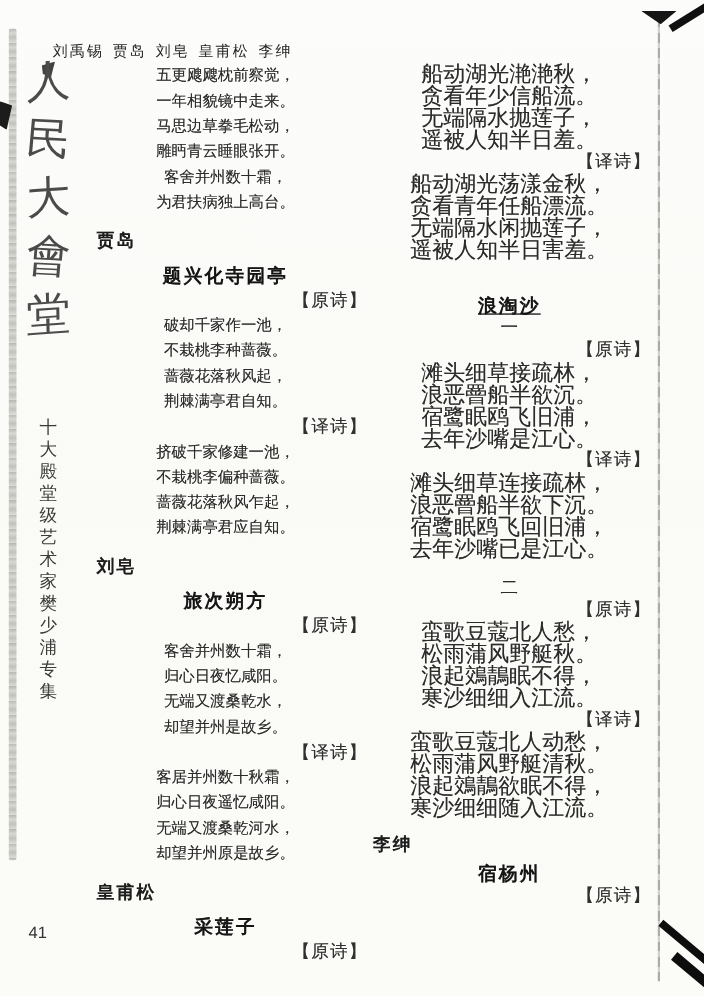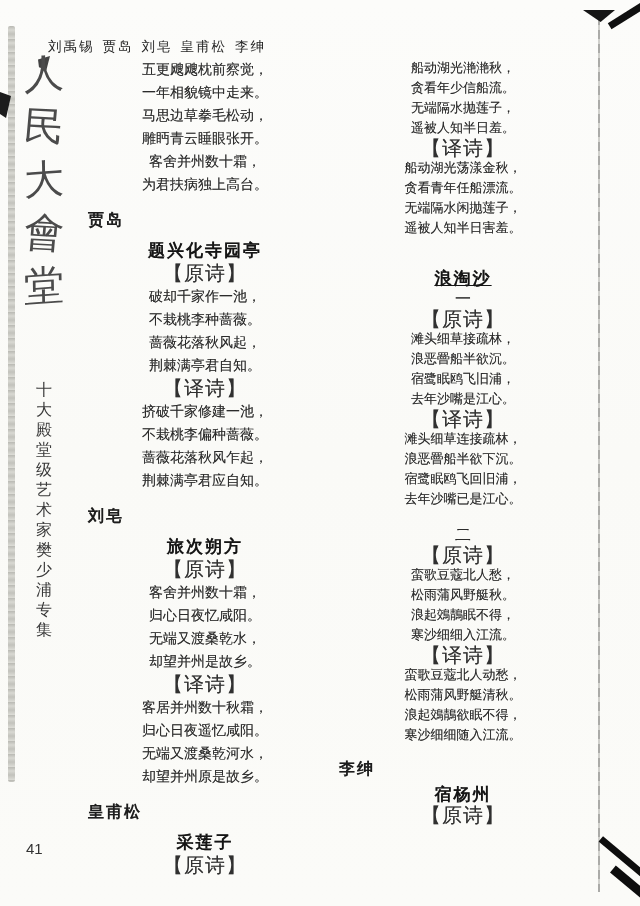--- a/index.html
+++ b/index.html
@@ -35,30 +35,30 @@
     align-items:center;gap:4px;font-size:16px;color:#3a3a3a;}
   .series-char{display:block;line-height:1;}
   .page-number{position:absolute;left:26px;top:840px;font-size:15px;color:#333;
     font-family:"Liberation Sans","DejaVu Sans",sans-serif;}
   
   .col{position:absolute;top:58px;width:258px;text-align:center;text-shadow:0 0 .4px rgba(20,20,20,.45);}
   .col-left{left:76px;}
   .col-right{left:334px;}
   .blk{white-space:nowrap;}
   .col-left  .blk{height:23px;line-height:23px;font-size:14px;}
-  .col-right .blk{height:20px;line-height:20px;font-size:13px;}
+  .col-right .blk{height:20px;line-height:20px;font-size:20px;}
   .blk.poet{text-align:left;font-weight:bold;font-size:16px;
     font-family:"Liberation Sans","DejaVu Sans",sans-serif;letter-spacing:2px;color:#1d1d1d;}
   .col-left  .blk.poet{margin-top:12px;margin-bottom:8px;padding-left:12px;}
   .col-right .blk.poet{margin-top:14px;margin-bottom:6px;padding-left:5px;}
   .blk.title{font-weight:bold;font-size:17px;letter-spacing:2px;color:#151515;
     font-family:"Liberation Sans","DejaVu Sans",sans-serif;}
   .col-right .line + .title{margin-top:31px;text-decoration:underline;}
   .col-right .line + .number{margin-top:16px;}
-  .blk.label{font-size:20px;color:#303030;letter-spacing:1px;}
+  .blk.label{font-size:16px;color:#303030;letter-spacing:1px;text-align:right;}
   .blk.number{font-size:16px;color:#2b2b2b;}
 </style>
 </head>
 <body>
 
 <div class="page">
 
   <div class="binding-strip"></div>
   <div class="edge-line"></div>
   <div class="edge-triangle"></div>

